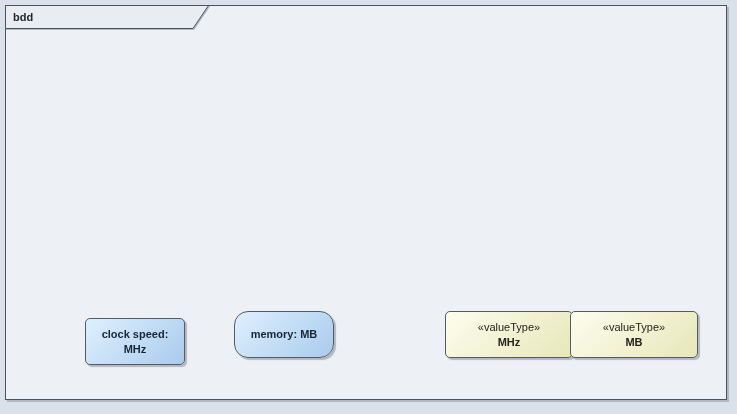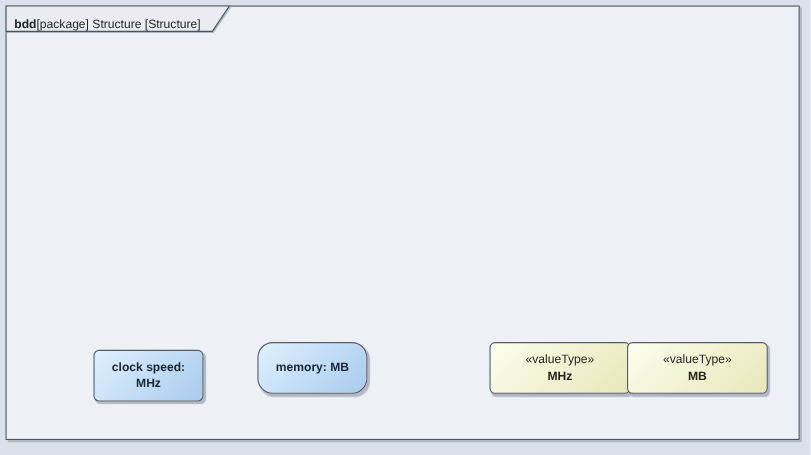--- a/index.html
+++ b/index.html
@@ -35,21 +35,21 @@
   .tab-shape polygon {
     fill: var(--tab_bg, #e9ecf0);
     stroke: var(--frame_border, #4a545c);
     stroke-width: 1;
   }
   .tab-label {
     position: absolute;
     left: 8px; top: 0;
     height: 23px;
     display: flex;
-    align-items: flex-end;
+    align-items: center;
     font-size: 11px;
     color: var(--frame_text, #21262e);
     white-space: pre;
   }
   .tab-label b { font-weight: bold; }
   .node {
     position: absolute;
     border: 1px solid var(--node_border, #565b63);
     box-shadow: 2px 2px 1px var(--shadow, #b2b8c2);
     display: flex;
@@ -99,21 +99,21 @@
 </head>
 <body>
 
 <div class="canvas">
   <div class="frame">
 
     <div class="frame-tab">
       <svg class="tab-shape" width="206" height="26" viewBox="0 0 206 26">
         <polygon points="0.5,0.5 203.5,0.5 188,23.5 0.5,23.5"></polygon>
       </svg>
-      <span class="tab-label"><b>bdd</b><span>[package] Structure [Structure]</span></span>
+      <span class="tab-label"><b>bdd</b></span>
     </div>
 
 
     <div class="node prop prop1">
       <span>clock speed:</span>
       <span>MHz</span>
     </div>
 
     <div class="node prop prop2">
       <span>memory: MB</span>

